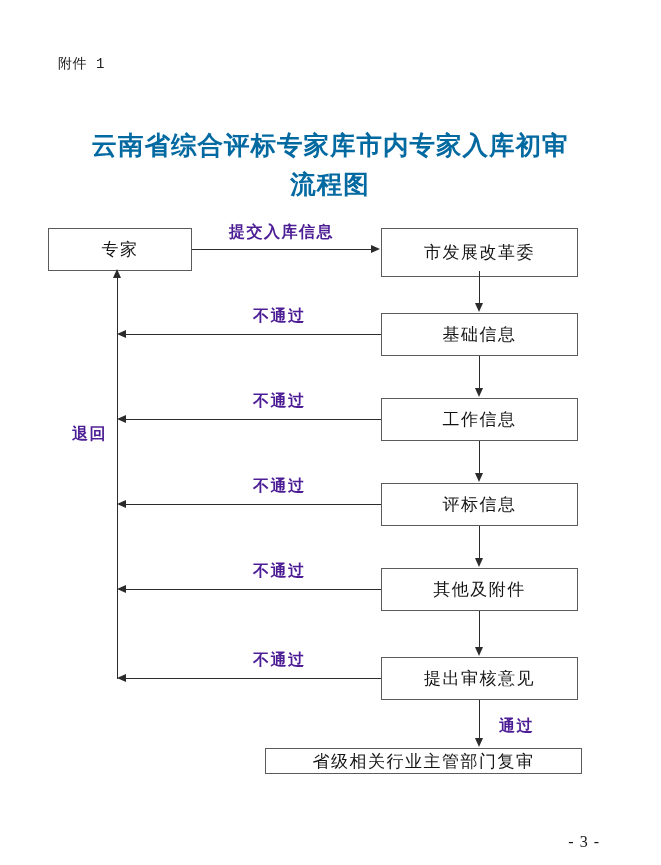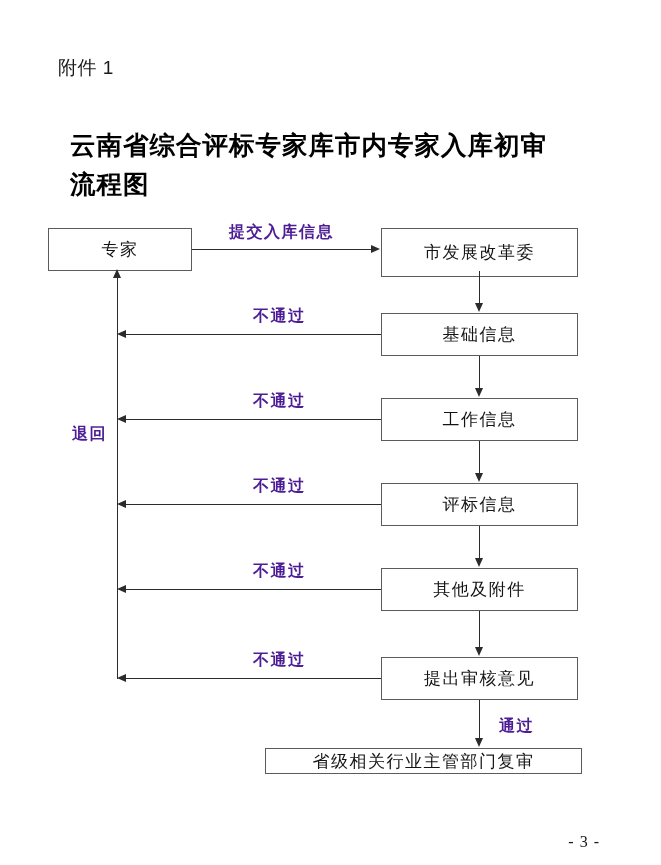--- a/index.html
+++ b/index.html
@@ -18,37 +18,38 @@
     height: 865px;
     background: #ffffff;
     overflow: hidden;
   }
 
   
   .attachment-label {
     position: absolute;
     left: 58px;
     top: 55px;
-    font-family: Liberation Sans, sans-serif;
-    font-size: 19px;
+    font-family: Liberation Mono, monospace;
+    font-size: 14px;
     letter-spacing: 0.5px;
     color: #1a1a1a;
     white-space: nowrap;
   }
   .doc-title {
     position: absolute;
     left: 70px;
     top: 126px;
     width: 520px;
+    text-align: center;
     font-family: "Liberation Serif", "DejaVu Serif", serif;
     font-weight: bold;
     font-size: 25.5px;
     line-height: 39px;
     letter-spacing: 1px;
-    color: #000000;
+    color: #0369a1;
   }
   .page-number {
     position: absolute;
     left: 0;
     top: 833px;
     width: 600px;
     text-align: right;
     font-family: "Liberation Serif", "DejaVu Serif", serif;
     font-size: 16px;
     letter-spacing: 1px;

